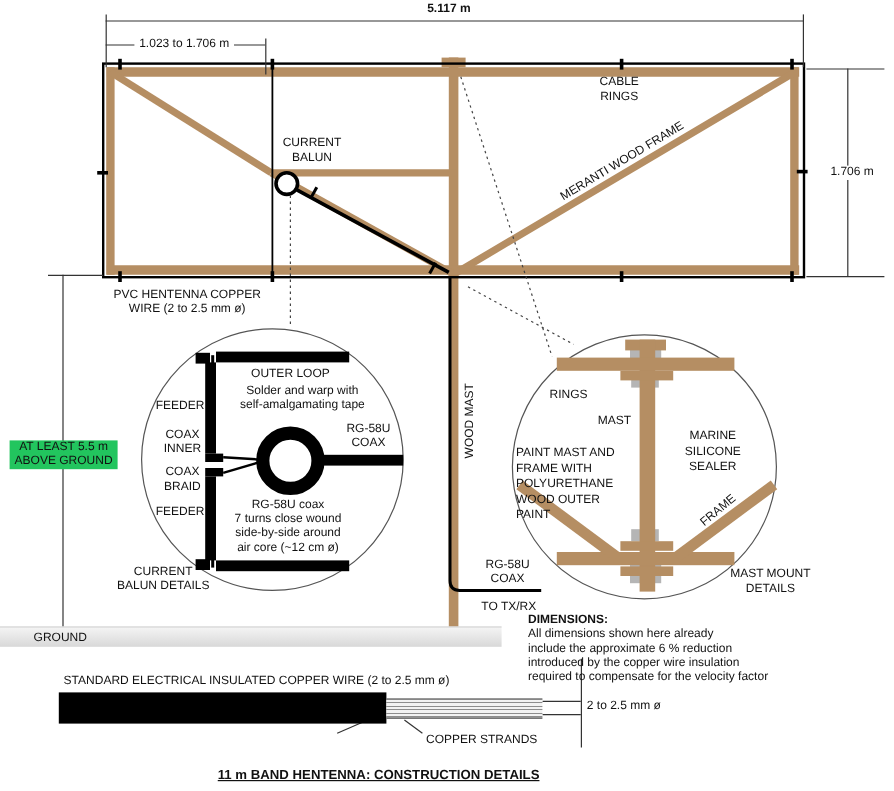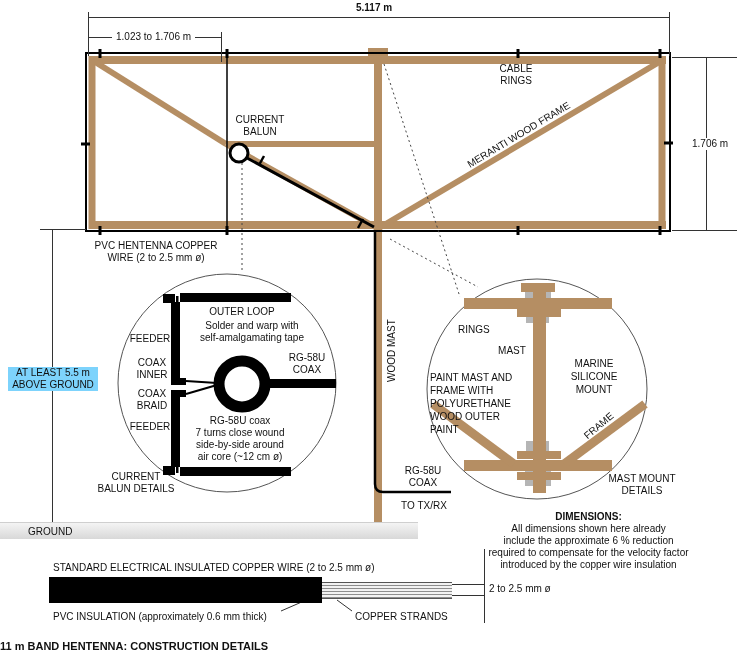--- a/index.html
+++ b/index.html
@@ -11,23 +11,23 @@
   .r{text-align:left;}
   .wbg{background:#fff;padding:0 4px;}
   .rot{transform-origin:center center;}
   .bold{font-weight:bold;}
   #ground-bar{position:absolute;left:0;top:522px;width:418px;height:16px;
               background:linear-gradient(#f4f4f4,#d8d8d8);border-top:1px solid #cfcfcf;}
   #pvc-bar{position:absolute;left:49px;top:577px;width:273px;height:26px;background:#000;}
   #strand-bar{position:absolute;left:322px;top:582px;width:130px;height:15px;
               border-top:1px solid #555;border-bottom:1px solid #555;
               background:repeating-linear-gradient(to bottom,#f2f2f2 0px,#f2f2f2 2px,#8d8d8d 2px,#8d8d8d 3px);}
-  #title{position:absolute;left:0;top:640px;width:631px;text-align:left;
-         font-size:11px;font-weight:bold;}
-  #notes{position:absolute;left:440px;top:511px;width:297px;text-align:center;
+  #title{position:absolute;left:0;top:640px;width:631px;text-align:center;
+         font-size:11px;font-weight:bold;text-decoration:underline;}
+  #notes{position:absolute;left:440px;top:511px;width:297px;text-align:left;
          font-size:10px;line-height:12px;}
 </style>
 </head>
 <body>
 
 <div id="canvas">
 
   <svg width="745" height="659" viewBox="0 0 745 659">
 
     <line x1="378" y1="48" x2="378" y2="522" stroke="#b58e63" stroke-width="8"></line>
@@ -125,21 +125,21 @@
       <rect x="464" y="460" width="148" height="11" fill="#b58e63"></rect>
       <rect x="517" y="472" width="44" height="8" fill="#b58e63"></rect>
       <line x1="433" y1="404" x2="514" y2="464" stroke="#b58e63" stroke-width="9"></line>
       <line x1="564" y1="464" x2="645" y2="404" stroke="#b58e63" stroke-width="9"></line>
     </g>
   </svg>
 
   <div class="lbl wbg" style="left:352px;top:2px;font-weight:bold;">5.117 m</div>
   <div class="lbl wbg" style="left:112px;top:31px;">1.023 to 1.706 m</div>
   <div class="lbl wbg" style="left:688px;top:138px;">1.706 m</div>
-  <div class="lbl c" style="left:8px;top:367px;width:90px;background:#7dd3fc;">
+  <div class="lbl c" style="left:8px;top:367px;width:90px;background:#22c55e;">
     <div>AT LEAST 5.5 m</div>
     <div>ABOVE GROUND</div>
   </div>
 
   <div class="lbl c" style="left:490px;top:63px;width:52px;">
     <div>CABLE</div>
     <div>RINGS</div>
   </div>
   <div class="lbl c" style="left:228px;top:114px;width:64px;">
     <div>CURRENT</div>
@@ -188,45 +188,44 @@
   <div class="lbl c" style="left:86px;top:471px;width:100px;">
     <div>CURRENT</div>
     <div>BALUN DETAILS</div>
   </div>
 
   <div class="lbl" style="left:458px;top:324px;text-align:center;">RINGS</div>
   <div class="lbl c" style="left:494px;top:345px;width:36px;">MAST</div>
   <div class="lbl c" style="left:562px;top:357px;width:64px;line-height:13px;">
     <div>MARINE</div>
     <div>SILICONE</div>
-    <div>MOUNT</div>
+    <div>SEALER</div>
   </div>
   <div class="lbl r" style="left:430px;top:371px;width:100px;line-height:13px;">
     <div>PAINT MAST AND</div>
     <div>FRAME WITH</div>
     <div>POLYURETHANE</div>
     <div>WOOD OUTER</div>
     <div>PAINT</div>
   </div>
   <div class="lbl c rot" style="left:581px;top:420px;width:36px;transform:rotate(-40deg);">FRAME</div>
   <div class="lbl c" style="left:596px;top:473px;width:92px;">
     <div>MAST MOUNT</div>
     <div>DETAILS</div>
   </div>
 
   <div id="notes">
     <div class="bold">DIMENSIONS:</div>
     <div>All dimensions shown here already</div>
     <div>include the approximate 6 % reduction</div>
+    <div>introduced by the copper wire insulation</div>
     <div>required to compensate for the velocity factor</div>
-    <div>introduced by the copper wire insulation</div>
   </div>
 
   <div class="lbl" style="left:53px;top:562px;">STANDARD ELECTRICAL INSULATED COPPER WIRE (2 to 2.5 mm ø)</div>
   <div id="pvc-bar"></div>
   <div id="strand-bar"></div>
-  <div class="lbl" style="left:53px;top:611px;">PVC INSULATION (approximately 0.6 mm thick)</div>
   <div class="lbl" style="left:355px;top:611px;">COPPER STRANDS</div>
   <div class="lbl" style="left:489px;top:583px;">2 to 2.5 mm ø</div>
 
   <div id="title">11 m BAND HENTENNA: CONSTRUCTION DETAILS</div>
 
 </div>
 
 </body></html>

